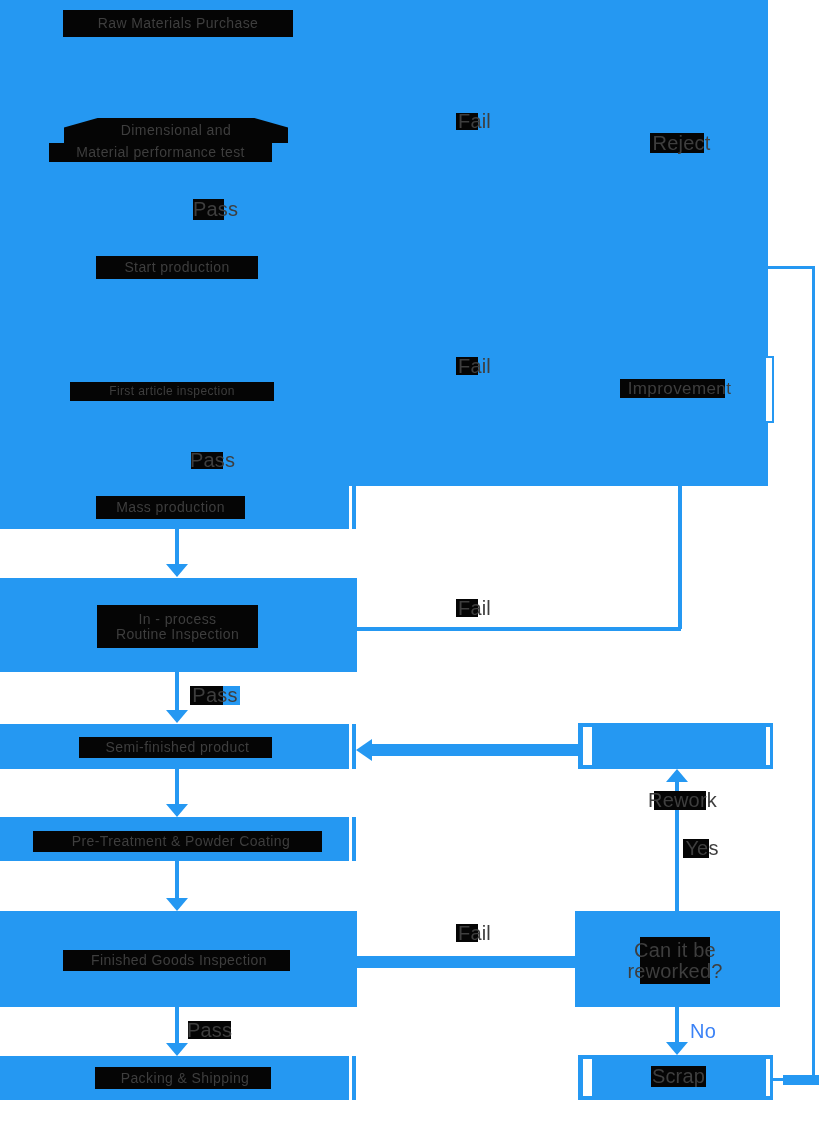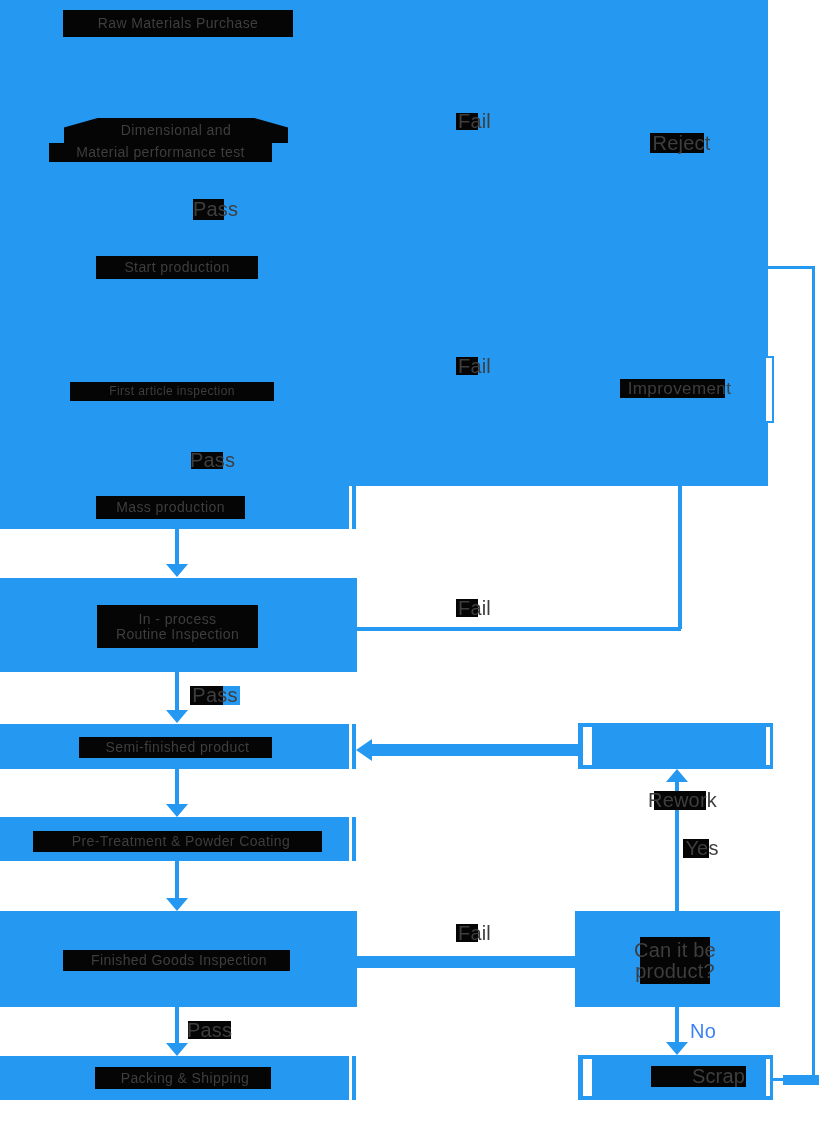--- a/index.html
+++ b/index.html
@@ -95,21 +95,21 @@
   .l-semi{left:68px;top:737px;width:219px;height:21px;}
   .l-pre{left:17px;top:831px;width:328px;height:21px;}
   .l-rework{left:645px;top:743px;width:75px;height:19px;margin-top:48px;}
   .l-yes{left:683px;top:839px;width:38px;height:19px;}
   .l-fin{left:50px;top:950px;width:258px;height:21px;}
   .l-fail4{left:456px;top:924px;width:37px;height:18px;}
   .l-can{left:640px;top:937px;width:70px;height:47px;}
   .l-no{left:687px;top:1021px;width:32px;height:20px;}
   .l-pass4{left:188px;top:1021px;width:43px;height:18px;}
   .l-pack{left:85px;top:1067px;width:200px;height:22px;}
-  .l-scrap{left:651px;top:1066px;width:55px;height:21px;padding-left:40px;}
+  .l-scrap{left:651px;top:1066px;width:55px;height:21px;}
 </style>
 </head>
 <body>
 
 <div id="stage">
 
   <div class="abs blue s-bigrect"></div>
 
   <div class="abs blue s-mass"></div>
   <div class="abs blue s-mass-strip"></div>
@@ -169,21 +169,21 @@
   <div class="lbl twoline l-inproc">
     <span>In - process</span>
     <span>Routine Inspection</span>
   </div>
   <div class="lbl fade l-semi">Semi-finished product</div>
   <div class="lbl small fade2 l-rework">Rework</div>
   <div class="lbl fade l-pre">Pre-Treatment &amp; Powder Coating</div>
   <div class="lbl fade l-fin">Finished Goods Inspection</div>
   <div class="lbl small twoline l-can">
     <span>Can it be</span>
-    <span>product?</span>
+    <span>reworked?</span>
   </div>
   <div class="lbl fade l-pack">Packing &amp; Shipping</div>
   <div class="lbl small l-scrap">Scrap</div>
 
   <div class="lbl small cut60 l-failtop">Fail</div>
   <div class="lbl small cut68 l-passtop">Pass</div>
   <div class="lbl small cut60 l-fail2">Fail</div>
   <div class="lbl small cut75 l-pass2">Pass</div>
   <div class="lbl small cut60 l-fail3">Fail</div>
   <div class="lbl small bluetail l-pass3">Pass</div>

